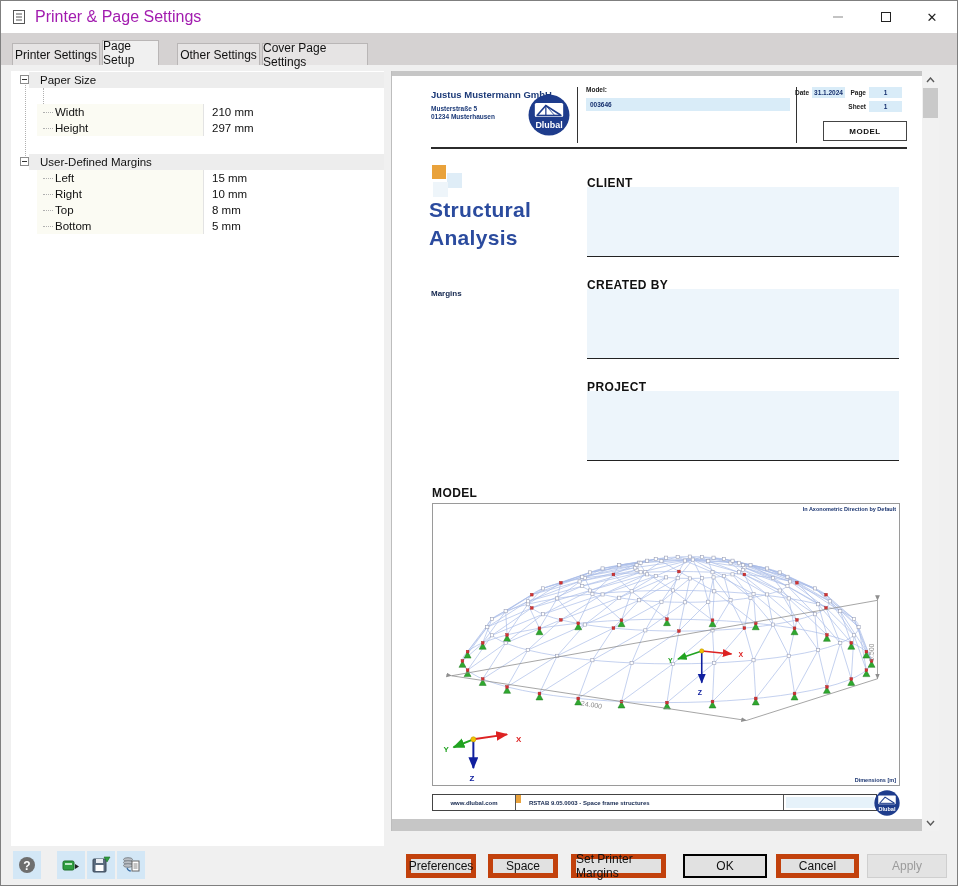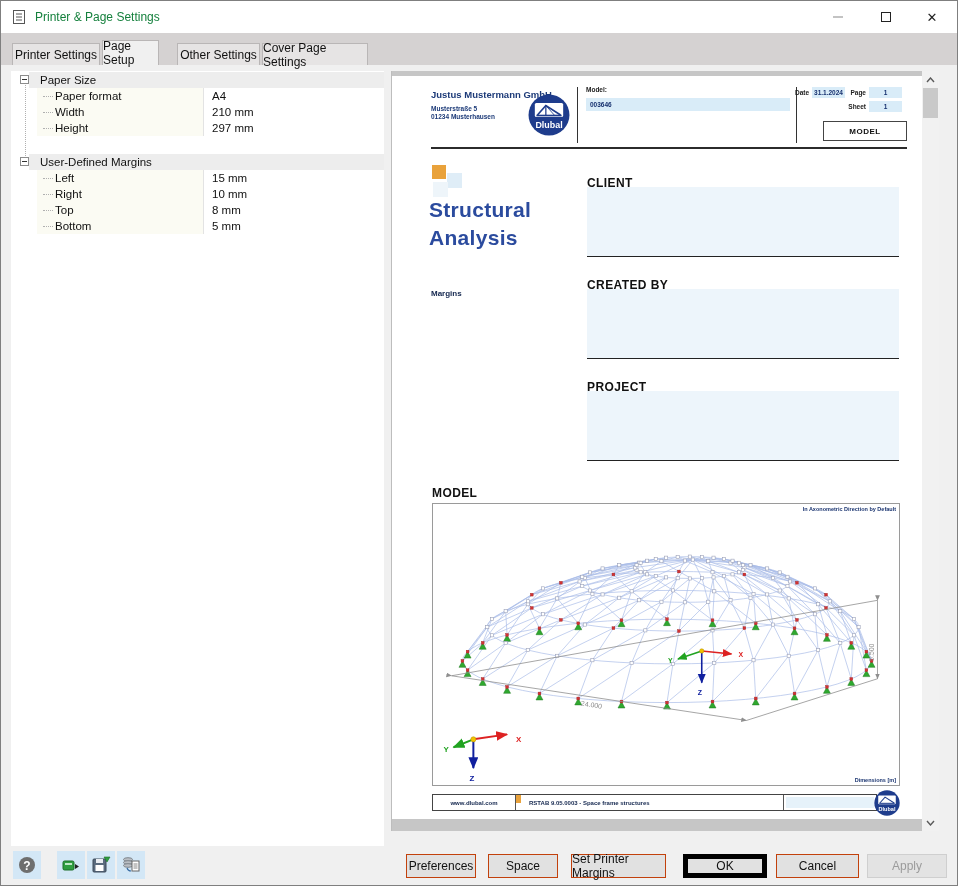--- a/index.html
+++ b/index.html
@@ -3,21 +3,21 @@
 <meta charset="utf-8">
 <style>
   html,body{margin:0;padding:0;background:#fff;}
   *{box-sizing:border-box;}
   .window{position:relative;width:958px;height:886px;border:1px solid #7f7f7f;background:#f0f0f0;
           font-family:"Liberation Sans",sans-serif;overflow:hidden;}
   .abs{position:absolute;}
 
   
   .titlebar{position:absolute;left:0;top:0;right:0;height:32px;background:#ffffff;display:flex;align-items:center;}
-  .titlebar .title{font-size:12px;color:#15803d;margin-left:8px;}
+  .titlebar .title{font-size:16px;color:#a21caf;margin-left:8px;}
   .winbtn{position:absolute;top:2px;width:30px;height:28px;display:flex;align-items:center;justify-content:center;cursor:default;}
   .minglyph{width:10px;height:2px;background:#c3c3c3;}
   .maxglyph{width:10px;height:10px;border:1px solid #222;}
   .closeglyph{font-size:13px;color:#222;line-height:1;}
 
   
   .tabstrip{position:absolute;left:0;top:32px;right:0;height:32px;background:#d5d2d2;}
   .tab{position:absolute;bottom:0;height:22px;background:#e6e4e4;border:1px solid #b9b6b6;border-bottom:none;
        display:flex;align-items:center;justify-content:center;font-size:12px;color:#111;cursor:default;}
   .tab.active{height:25px;background:#f0f0f0;z-index:2;}
@@ -44,23 +44,23 @@
   .fieldblue{background:#d9ecf8;}
   .lbl-small{font-size:6.5px;font-weight:bold;color:#222;}
   .val-small{font-size:6.5px;font-weight:bold;color:#16306e;}
   .sec-label{position:absolute;font-size:12px;font-weight:bold;color:#111;letter-spacing:.4px;}
   .sec-box{position:absolute;left:195px;width:312px;height:70px;background:#edf5fb;border-bottom:1.5px solid #222;}
 
   .footerbox{position:absolute;left:40px;top:718px;width:445px;height:17px;border:1px solid #444;background:#fff;}
   .footerbox .cell-div{position:absolute;top:0;bottom:0;width:1px;background:#555;}
 
   
-  .btn{position:absolute;top:853px;height:24px;background:#e1e1e1;border:1px solid #c2410c;
+  .btn{position:absolute;top:853px;height:24px;background:#e1e1e1;border:5px solid #c2410c;
        font-size:12px;color:#111;display:flex;align-items:center;justify-content:center;font-family:"Liberation Sans",sans-serif;cursor:default;}
-  .btn.ok{border:5px solid #000000;}
+  .btn.ok{border:2px solid #000000;}
   .btn.disabled{color:#9b9b9b;border:1px solid #cfcfcf;background:#e3e3e3;}
   .iconbtn{position:absolute;top:850px;width:28px;height:28px;background:#d3e7f6;display:flex;align-items:center;justify-content:center;cursor:default;}
 </style>
 </head>
 <body>
 
 <div class="window">
 
   <div class="titlebar">
     <svg width="16" height="16" viewBox="0 0 16 16" style="margin-left:10px">
@@ -92,29 +92,20 @@
     <div class="pg-vline" style="left:14px;top:9px;height:82px"></div>
 
     <div class="pg-header" style="top:1px">
       <span>Paper Size</span>
     </div>
     <div class="pg-exp" style="top:4px">
         <span></span>
       </div>
     <div class="pg-vline" style="left:32px;top:17px;height:40px"></div>
 
-    <div class="pg-row" style="top:17px">
-      <span class="stub"></span>
-      <div class="pg-label">
-          <span>Paper format</span>
-        </div>
-      <div class="pg-value">
-          <span>A4</span>
-        </div>
-    </div>
     <div class="pg-row" style="top:33px">
       <span class="stub"></span>
       <div class="pg-label">
           <span>Width</span>
         </div>
       <div class="pg-value">
           <span>210 mm</span>
         </div>
     </div>
     <div class="pg-row" style="top:49px">

